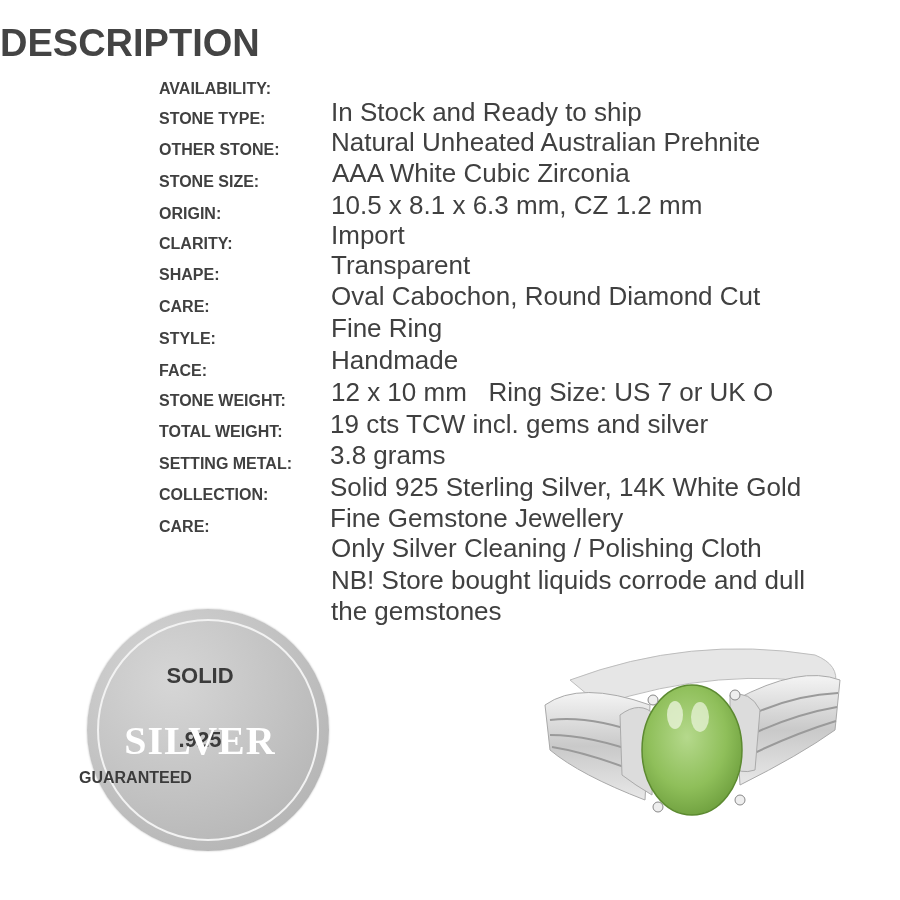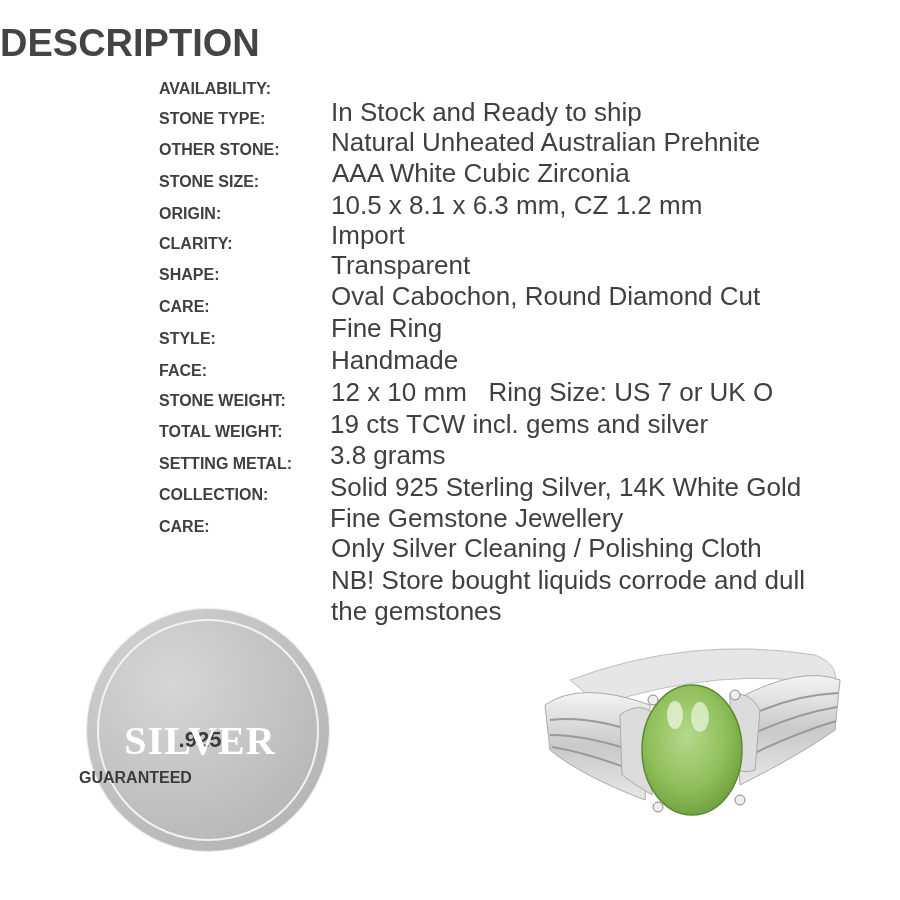--- a/index.html
+++ b/index.html
@@ -87,20 +87,21 @@
   <div class="row" style="top:542px">
     <span class="val" style="left:172px">NB! Store bought liquids corrode and dull</span>
   </div>
   <div class="row" style="top:573px">
     <span class="val" style="left:172px">the gemstones</span>
   </div>
 </div>
 
 <div class="badge">
   <div class="badge-ring"></div>
+  <div class="b-solid">SOLID</div>
   <div class="b-925">.925</div>
   <div class="b-silver">SILVER</div>
   <div class="b-guar">GUARANTEED</div>
 </div>
 
 <div class="ring">
   <svg width="305" height="215" viewBox="0 0 305 215">
     <defs>
       <linearGradient id="band" x1="0" y1="0" x2="0" y2="1">
         <stop offset="0" stop-color="#f4f4f4"></stop>

